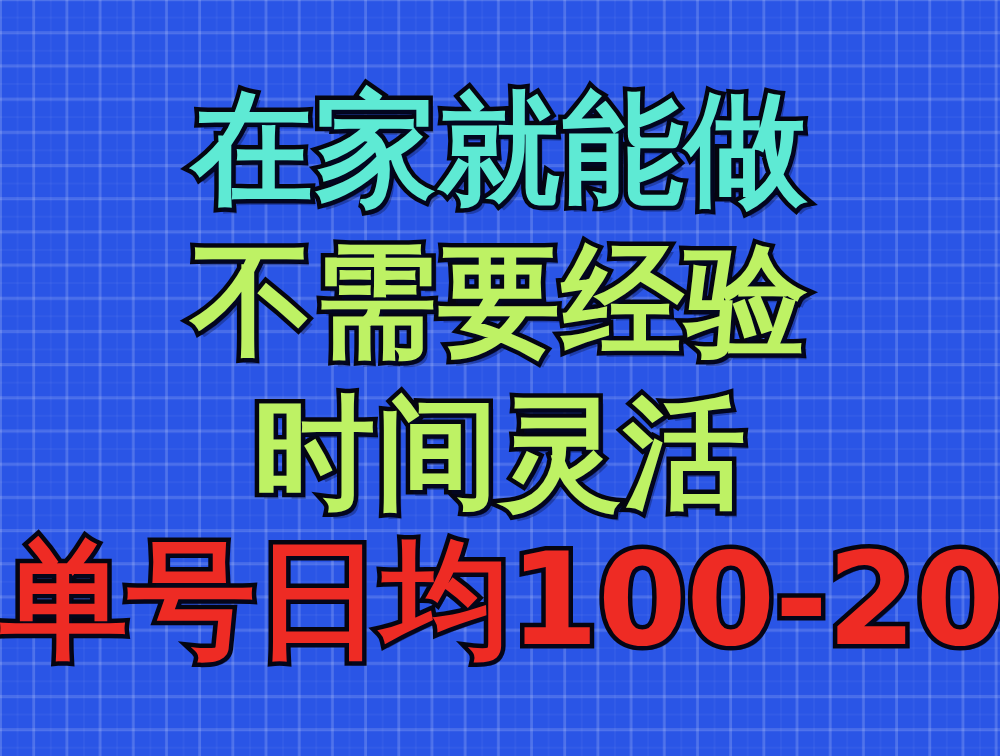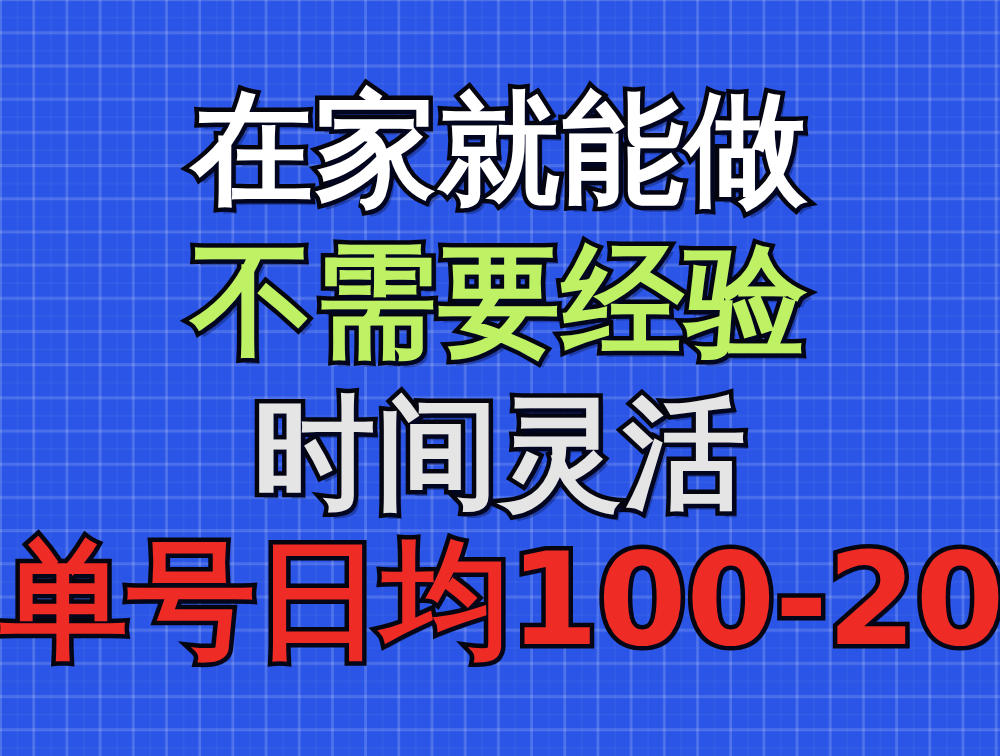--- a/index.html
+++ b/index.html
@@ -87,22 +87,22 @@
 </head>
 <body>
 
 <div id="poster" style="background-color: rgb(42, 85, 230);">
 
   <div id="grid-layer"></div>
   <div id="grid-layer2"></div>
 
   <div id="text-stack">
 
-    <div class="headline hl-white" id="line-1" style="color: #ffffff; -webkit-text-stroke: 9px rgb(5, 5, 16);">在家就能做</div>
+    <div class="headline hl-white" id="line-1" style="color: #5eead4; -webkit-text-stroke: 9px rgb(5, 5, 16);">在家就能做</div>
 
     <div class="headline hl-white" id="line-2" style="color: #bef264; -webkit-text-stroke: 9px rgb(5, 5, 16);">不需要经验</div>
 
-    <div class="headline hl-white" id="line-3" style="color: #e5e5e5; -webkit-text-stroke: 9px rgb(5, 5, 16);">时间灵活</div>
+    <div class="headline hl-white" id="line-3" style="color: #bef264; -webkit-text-stroke: 9px rgb(5, 5, 16);">时间灵活</div>
 
     <div class="headline hl-red" id="line-4" style="color: rgb(238, 43, 36); -webkit-text-stroke: 9px rgb(5, 5, 16);">单号日均100-200</div>
 
   </div>
 </div>
 
 </body></html>

